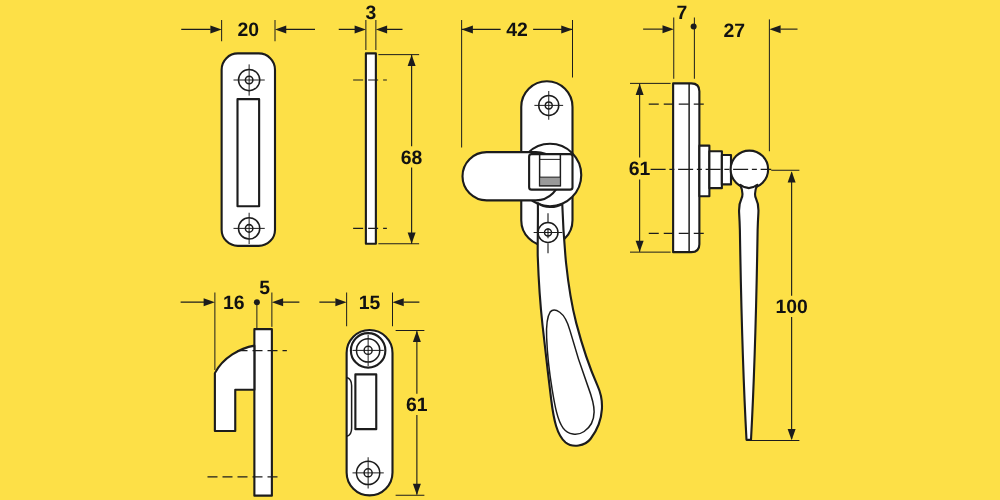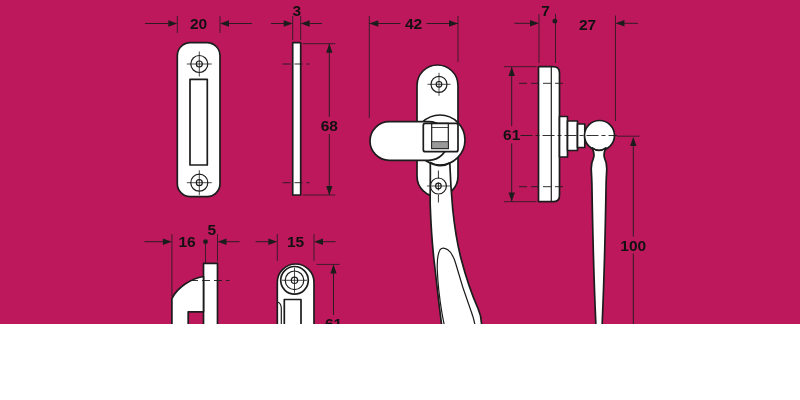--- a/index.html
+++ b/index.html
@@ -1,16 +1,16 @@
 <!DOCTYPE html>
 <html><head>
 <meta charset="utf-8">
 <style>
   html,body{margin:0;padding:0;background:#fff;}
-  .stage{position:relative;width:800px;height:324px;background:#be185d;overflow:hidden;
+  .stage{position:relative;width:800px;height:400px;background:#fde047;overflow:hidden;
          font-family:"Liberation Sans", sans-serif;}
   svg{display:block}
   .outline{fill:#ffffff;stroke:#1c1c1c;stroke-width:1.7;stroke-linejoin:round;}
   .outline-thin{fill:none;stroke:#1c1c1c;stroke-width:1.2;}
   .dim{stroke:#1c1c1c;stroke-width:0.9;fill:none;}
   .ext{stroke:#1c1c1c;stroke-width:0.8;fill:none;}
   .dash{stroke:#1c1c1c;stroke-width:0.9;fill:none;stroke-dasharray:8 4;}
   .cline{stroke:#1c1c1c;stroke-width:0.9;fill:none;stroke-dasharray:12 3 4 3;}
   .cross{stroke:#1c1c1c;stroke-width:0.8;fill:none;}
   .ah{fill:#1c1c1c;stroke:none;}

